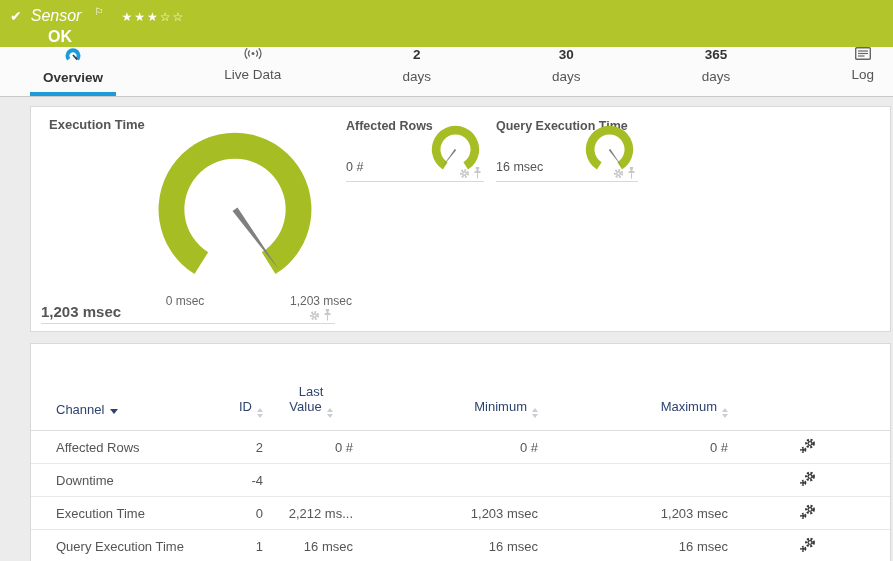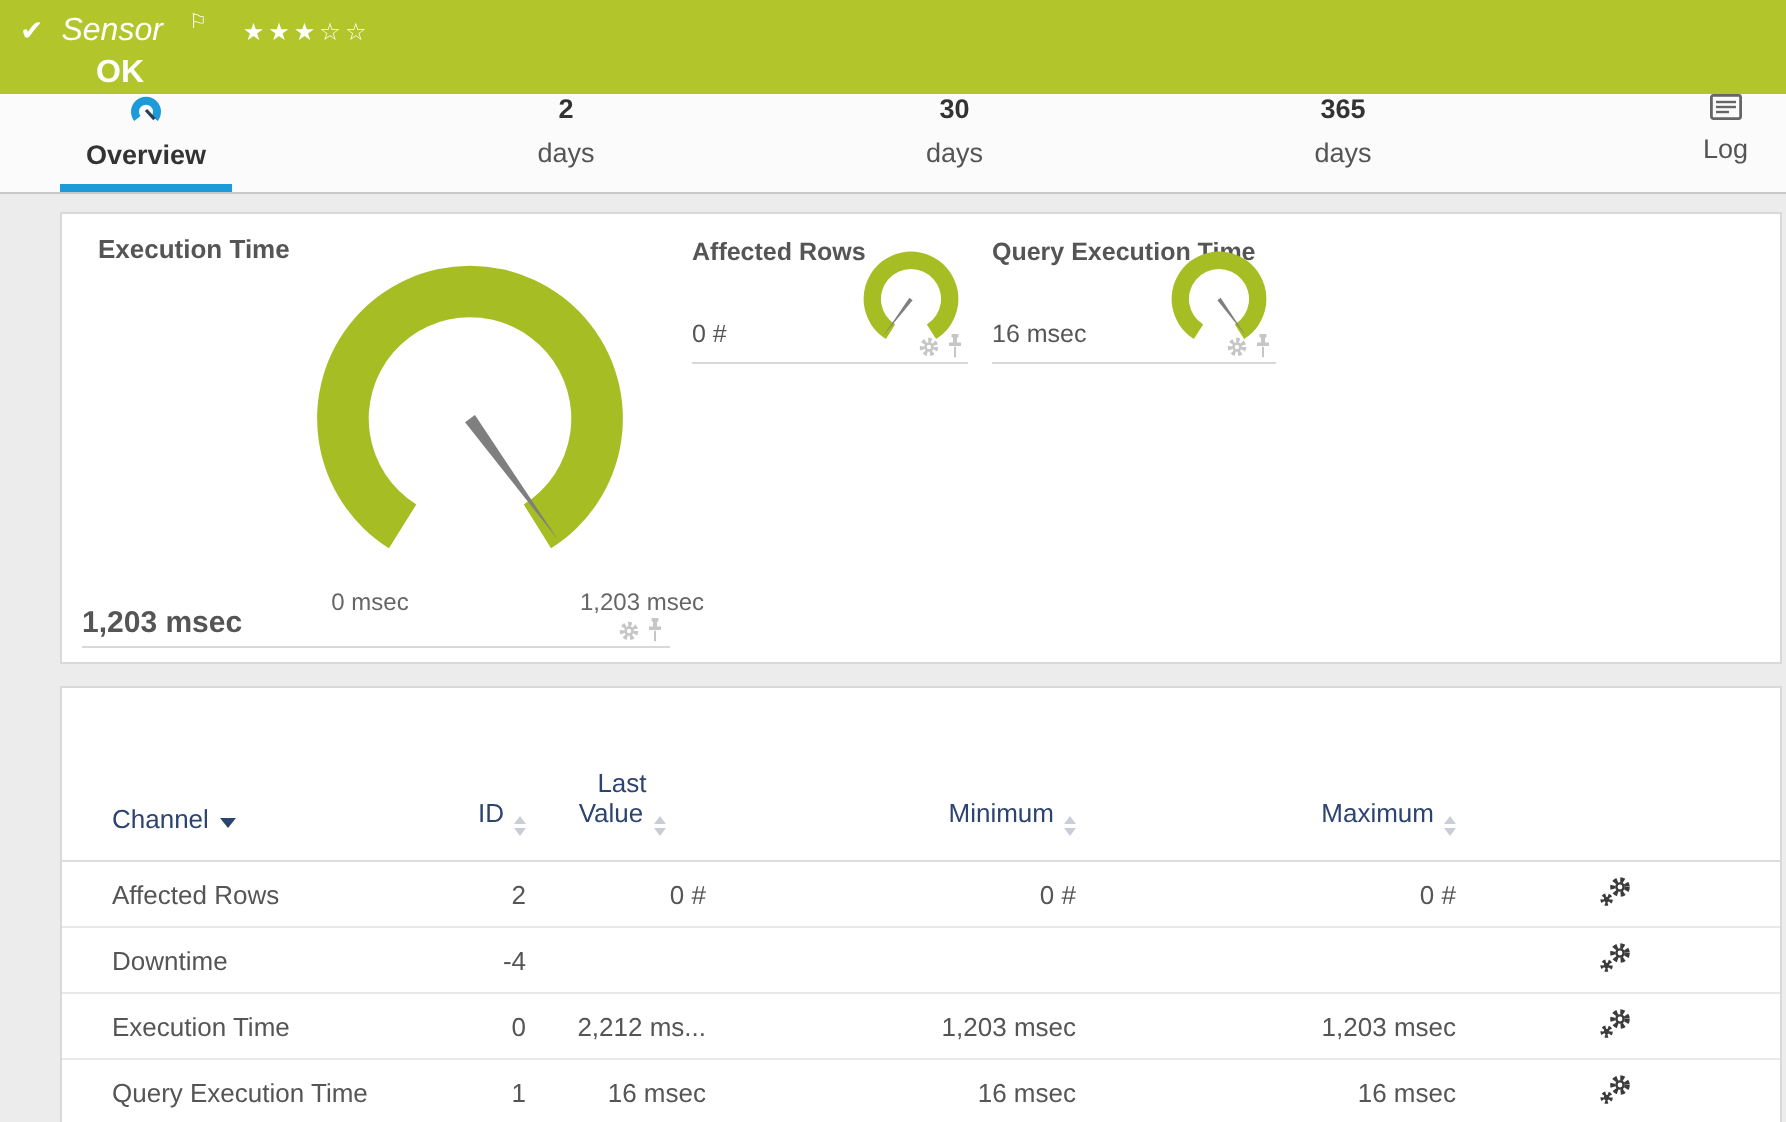--- a/index.html
+++ b/index.html
@@ -91,20 +91,32 @@
   <span class="status-ok">OK</span>
 </div>
 
 <div class="tabbar">
   <div class="tab active">
     <svg width="16" height="16" viewBox="0 0 16 16">
       <path d="M3.7 12.3 A5.5 5.5 0 1 1 12.3 12.3" fill="none" stroke="#1d9bd8" stroke-width="4"></path>
       <line x1="8" y1="8" x2="12.2" y2="12.6" stroke="#2a3d54" stroke-width="1.6"></line>
     </svg>
     <span>Overview</span>
+  </div>
+  <div class="tab">
+    <svg width="18" height="13" viewBox="0 0 18 13">
+      <g stroke="#666" fill="none" stroke-width="1.3">
+        <path d="M3.2 1.2 A7.5 7.5 0 0 0 3.2 11.8"></path>
+        <path d="M5.8 3.4 A4.2 4.2 0 0 0 5.8 9.6"></path>
+        <path d="M14.8 1.2 A7.5 7.5 0 0 1 14.8 11.8"></path>
+        <path d="M12.2 3.4 A4.2 4.2 0 0 1 12.2 9.6"></path>
+      </g>
+      <circle cx="9" cy="6.5" r="1.5" fill="#666"></circle>
+    </svg>
+    <span>Live Data</span>
   </div>
   <div class="tab">
     <span class="num">2</span>
     <span>days</span>
   </div>
   <div class="tab">
     <span class="num">30</span>
     <span>days</span>
   </div>
   <div class="tab">

